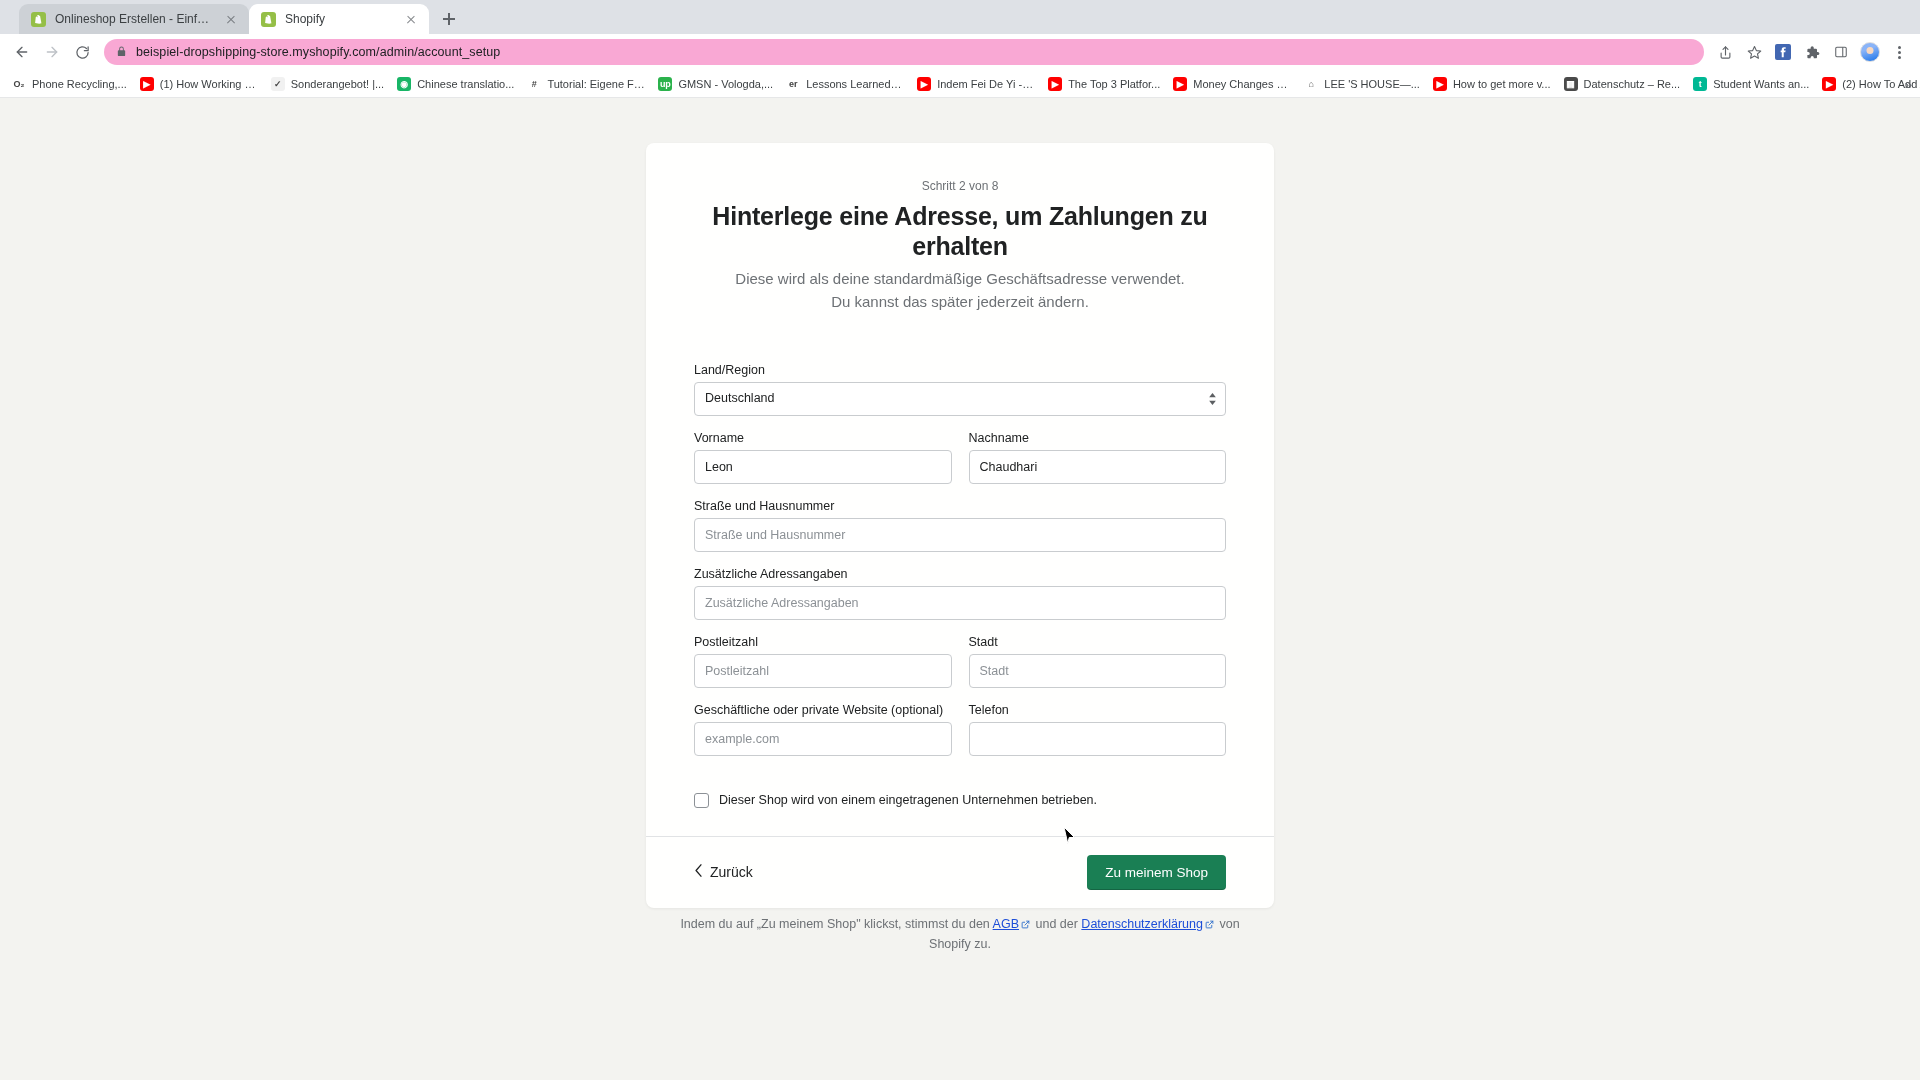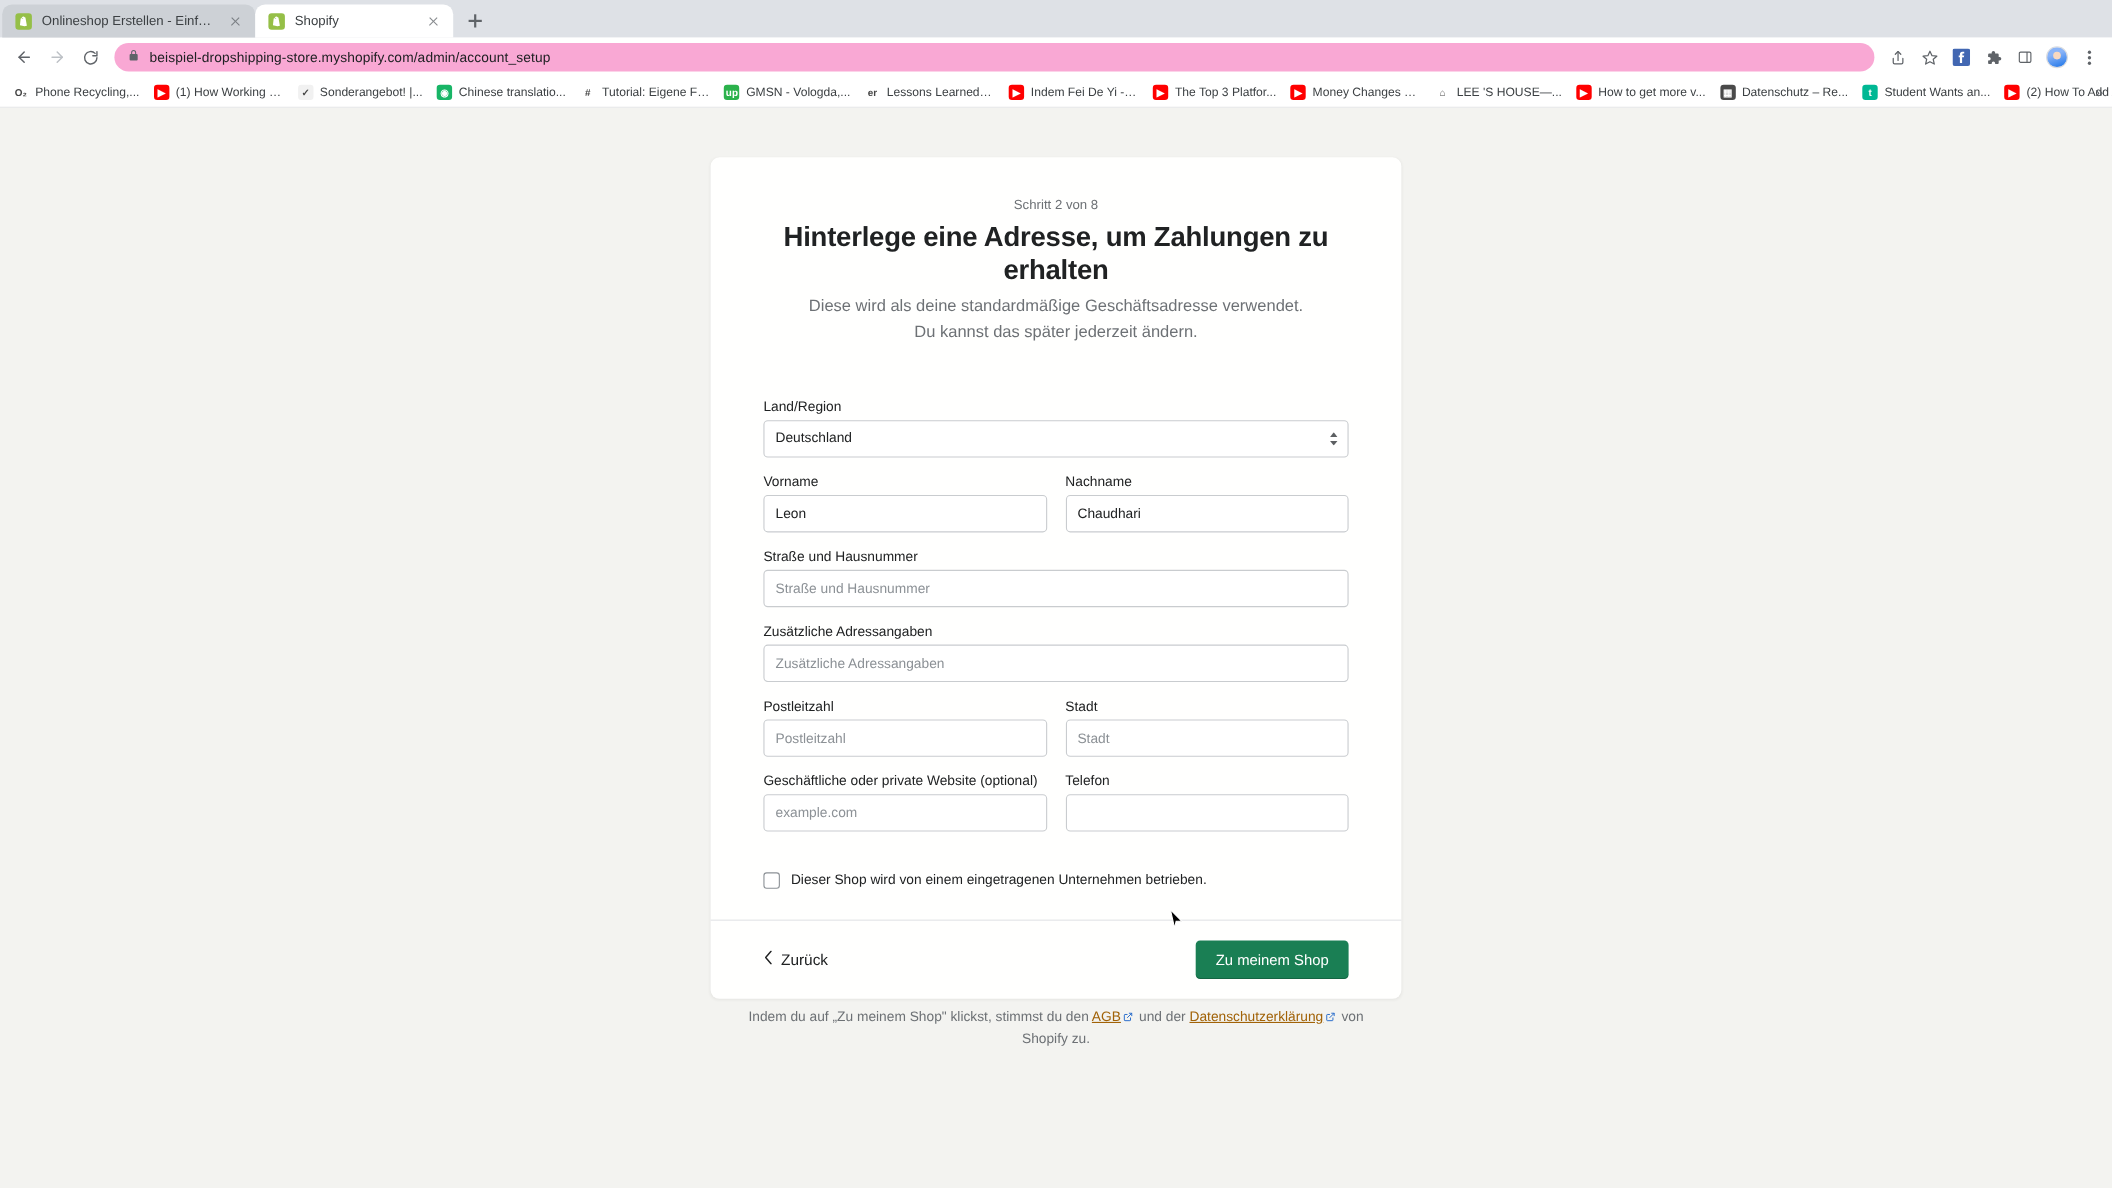--- a/index.html
+++ b/index.html
@@ -8,21 +8,21 @@
     font-family: "Liberation Sans", sans-serif;
     background: #f3f3f0;
     overflow: hidden;
   }
 
   
   .browser { width: 1920px; background: #dee1e6; }
 
   .tabstrip {
     height: 34px; display: flex; align-items: flex-end;
-    padding-left: 2px; background: #dee1e6;
+    padding-left: 19px; background: #dee1e6;
   }
   .tab {
     height: 30px; display: flex; align-items: center; gap: 9px;
     padding: 0 10px 0 12px; border-radius: 9px 9px 0 0;
     font-size: 12px; color: #3c4043; min-width: 180px; max-width: 230px;
   }
   .tab.inactive { background: #cdd1d6; }
   .tab.active { background: #ffffff; }
   .tab-favicon {
     width: 15px; height: 15px; flex: 0 0 15px;
@@ -170,21 +170,21 @@
     background: #1a7f54; color: #fff; border: none; border-radius: 4px;
     padding: 10px 18px; font-size: 13.5px;
     font-family: "Liberation Sans", sans-serif;
     box-shadow: inset 0 -1px 0 rgba(0,0,0,.2);
   }
 
   .legal {
     width: 560px; margin: 18px auto 0; text-align: center;
     font-size: 12.5px; color: #6d7175; line-height: 1.5;
   }
-  .legal a { color: #a16207; text-decoration: underline; }
+  .legal a { color: #1d4ed8; text-decoration: underline; }
   .ext-ico { display: inline-block; vertical-align: -1px; margin: 0 2px; }
 
   .cursor { position: absolute; left: 1063px; top: 826px; }
 </style>
 </head>
 <body>
 
 <div class="browser">
 
   <div class="tabstrip">

